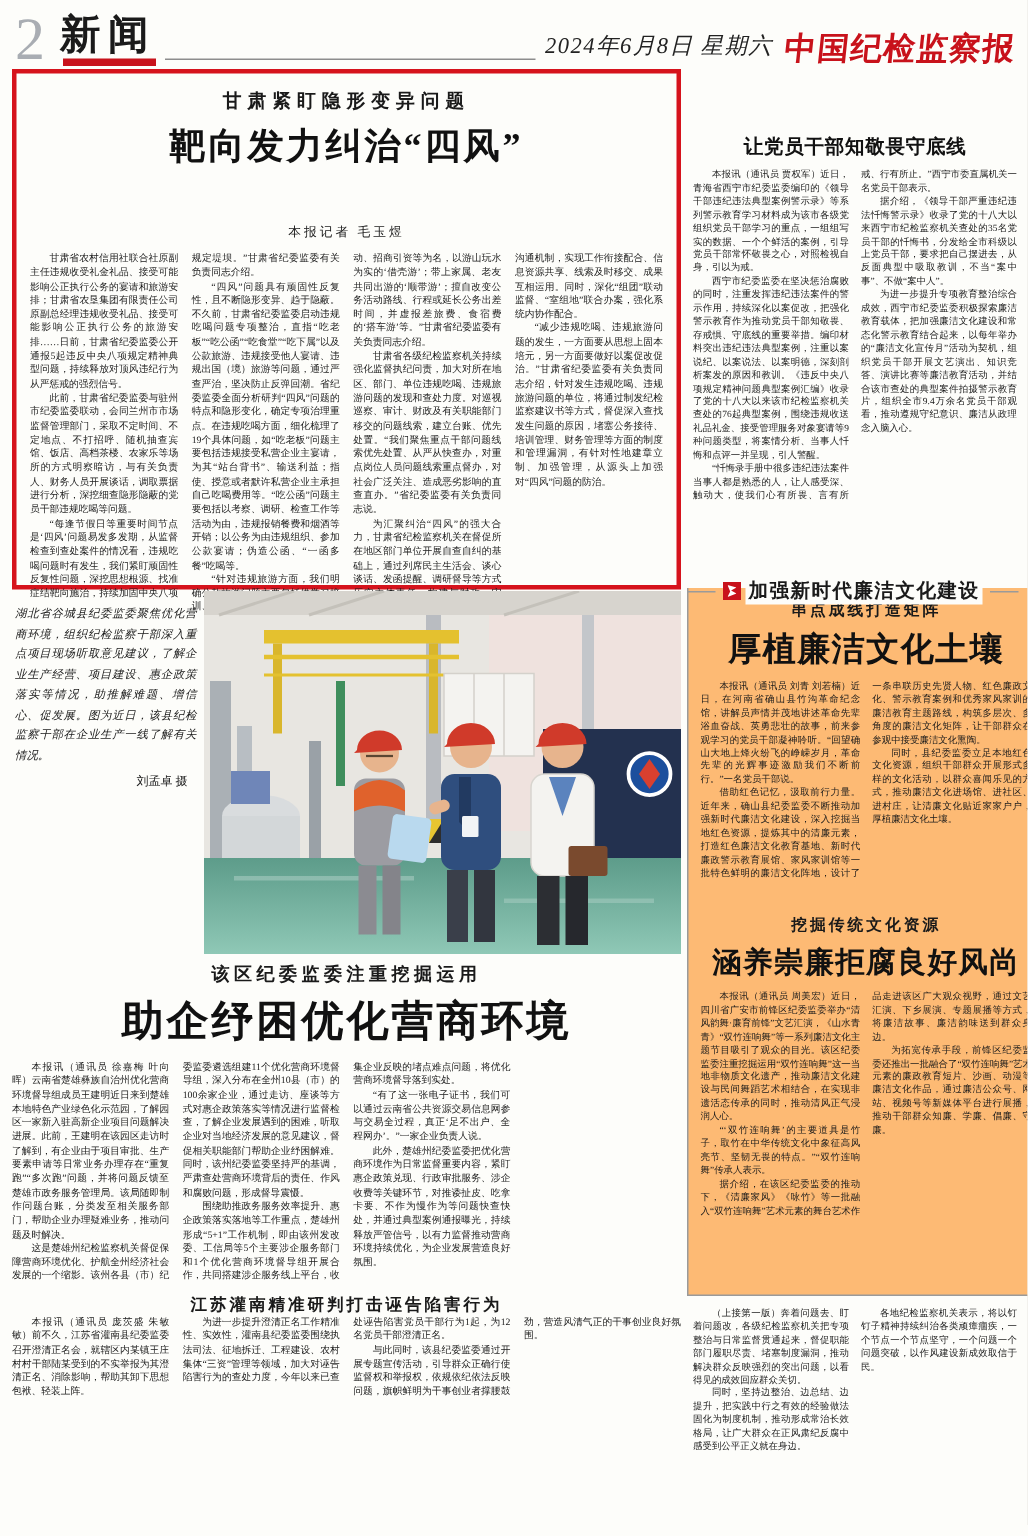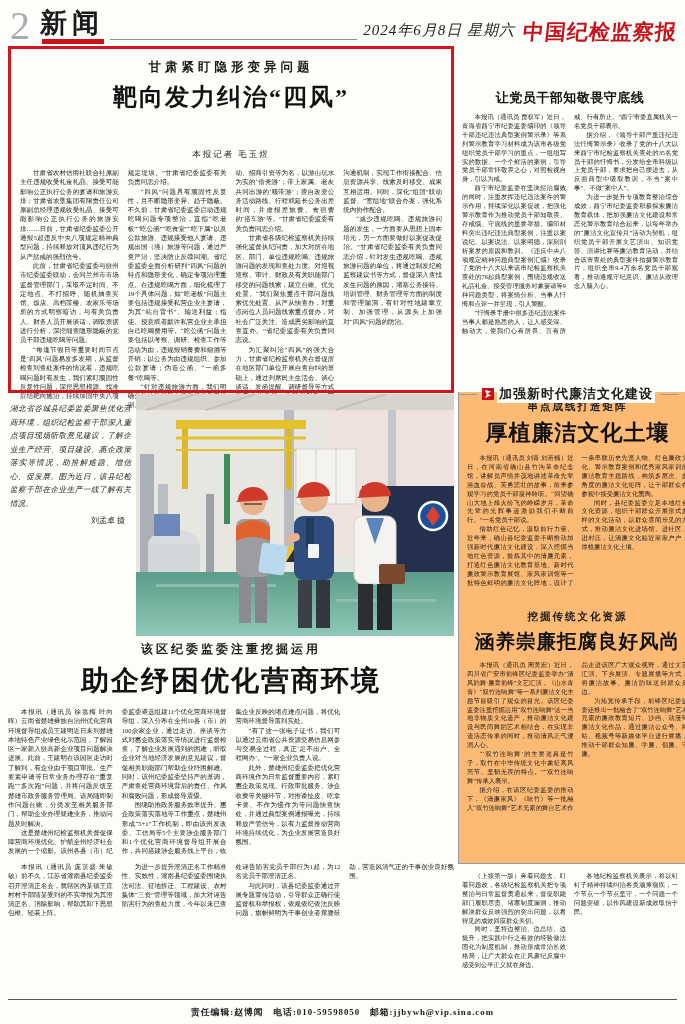--- a/index.html
+++ b/index.html
@@ -239,30 +239,30 @@
     <div class="cols">
         <p>本报讯（通讯员 徐嘉梅 叶向晖）云南省楚雄彝族自治州优化营商环境督导组成员王建明近日来到楚雄本地特色产业绿色化示范园，了解园区一家新入驻高新企业项目问题解决进展。此前，王建明在该园区走访时了解到，有企业由于项目审批、生产要素申请等日常业务办理存在“重复跑”“多次跑”问题，并将问题反馈至楚雄市政务服务管理局。该局随即制作问题台账，分类发至相关服务部门，帮助企业办理疑难业务，推动问题及时解决。</p>
         <p>这是楚雄州纪检监察机关督促保障营商环境优化、护航全州经济社会发展的一个缩影。该州各县（市）纪委监委遴选组建11个优化营商环境督导组，深入分布在全州10县（市）的100余家企业，通过走访、座谈等方式对惠企政策落实等情况进行监督检查，了解企业发展遇到的困难，听取企业对当地经济发展的意见建议，督促相关职能部门帮助企业纾困解难。同时，该州纪委监委坚持严的基调，严肃查处营商环境背后的责任、作风和腐败问题，形成督导震慑。</p>
         <p>围绕助推政务服务效率提升、惠企政策落实落地等工作重点，楚雄州形成“5+1”工作机制，即由该州发改委、工信局等5个主要涉企服务部门和1个优化营商环境督导组开展合作，共同搭建涉企服务线上平台，收集企业反映的堵点难点问题，将优化营商环境督导落到实处。</p>
         <p>“有了这一张电子证书，我们可以通过云南省公共资源交易信息网参与交易全过程，真正‘足不出户、全程网办’。”一家企业负责人说。</p>
         <p>此外，楚雄州纪委监委把优化营商环境作为日常监督重要内容，紧盯惠企政策兑现、行政审批服务、涉企收费等关键环节，对推诿扯皮、吃拿卡要、不作为慢作为等问题快查快处，并通过典型案例通报曝光，持续释放严管信号，以有力监督推动营商环境持续优化，为企业发展营造良好氛围。</p>
       </div>
   </div>
 
   <div class="chengyao">
+    <div class="kicker">江苏灌南精准研判打击诬告陷害行为</div>
     <div class="cols">
         <p>本报讯（通讯员 庞茨盛 朱敏敏）前不久，江苏省灌南县纪委监委召开澄清正名会，就辖区内某镇王庄村村干部陆某受到的不实举报为其澄清正名、消除影响，帮助其卸下思想包袱、轻装上阵。</p>
         <p>为进一步提升澄清正名工作精准性、实效性，灌南县纪委监委围绕执法司法、征地拆迁、工程建设、农村集体“三资”管理等领域，加大对诬告陷害行为的查处力度，今年以来已查处诬告陷害党员干部行为1起，为12名党员干部澄清正名。</p>
         <p>与此同时，该县纪委监委通过开展专题宣传活动，引导群众正确行使监督权和举报权，依规依纪依法反映问题，旗帜鲜明为干事创业者撑腰鼓劲，营造风清气正的干事创业良好氛围。</p>
       </div>
   </div>
 
   <div class="jump">
     <div class="cols">
         <p>（上接第一版）奔着问题去、盯着问题改，各级纪检监察机关把专项整治与日常监督贯通起来，督促职能部门履职尽责、堵塞制度漏洞，推动解决群众反映强烈的突出问题，以看得见的成效回应群众关切。</p>
         <p>同时，坚持边整治、边总结、边提升，把实践中行之有效的经验做法固化为制度机制，推动形成常治长效格局，让广大群众在正风肃纪反腐中感受到公平正义就在身边。</p>
         <p>各地纪检监察机关表示，将以钉钉子精神持续纠治各类顽瘴痼疾，一个节点一个节点坚守，一个问题一个问题突破，以作风建设新成效取信于民。</p>
       </div>
   </div>
 
-  <div class="footer">责任编辑:赵博闻　电话:010-59598050　邮箱:jjbywh@vip.sina.com</div>
 
 </div>
 
 </body></html>

